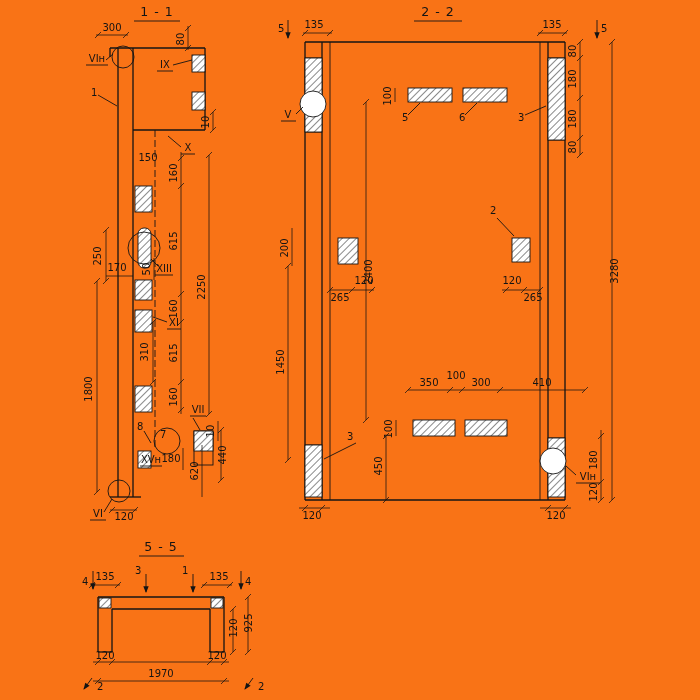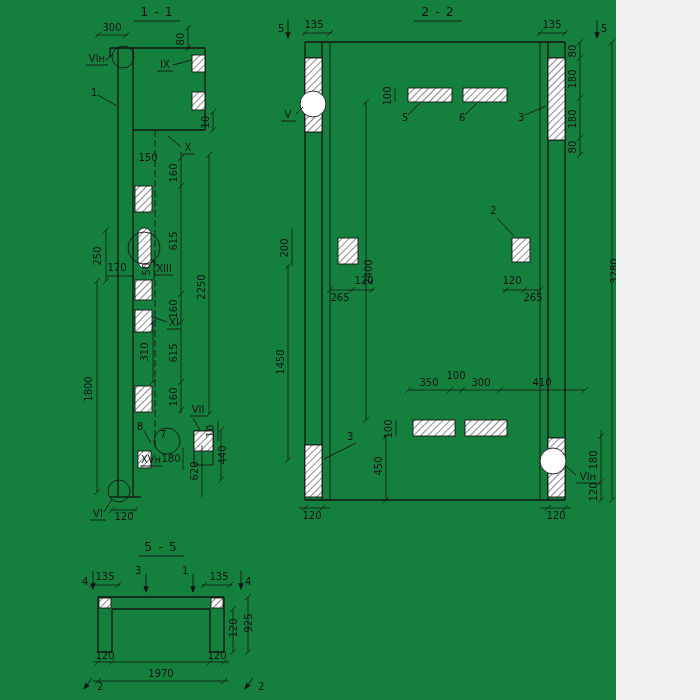--- a/index.html
+++ b/index.html
@@ -1,16 +1,16 @@
 <!DOCTYPE html>
 <html><head>
 <meta charset="utf-8">
 <style>
   html,body{margin:0;padding:0;background:#eef0f1;}
-  .sheet{width:616px;height:700px;background:#15803d;position:relative;overflow:hidden;}
+  .sheet{width:700px;height:700px;background:#f97316;position:relative;overflow:hidden;}
   svg{display:block;}
   svg text{font-family:"DejaVu Sans",sans-serif;font-size:10px;fill:#141414;}
   .big{font-size:12.5px;letter-spacing:1px;}
   .mid{text-anchor:middle;}
   .s{stroke:#141414;stroke-width:1.3;fill:none;}
   .t{stroke:#141414;stroke-width:.9;fill:none;}
   .ht{stroke:#141414;stroke-width:.9;}
   .d{stroke:#141414;stroke-width:.75;fill:none;}
   .dash{stroke-dasharray:7 3;stroke-width:.9;}
 </style>

